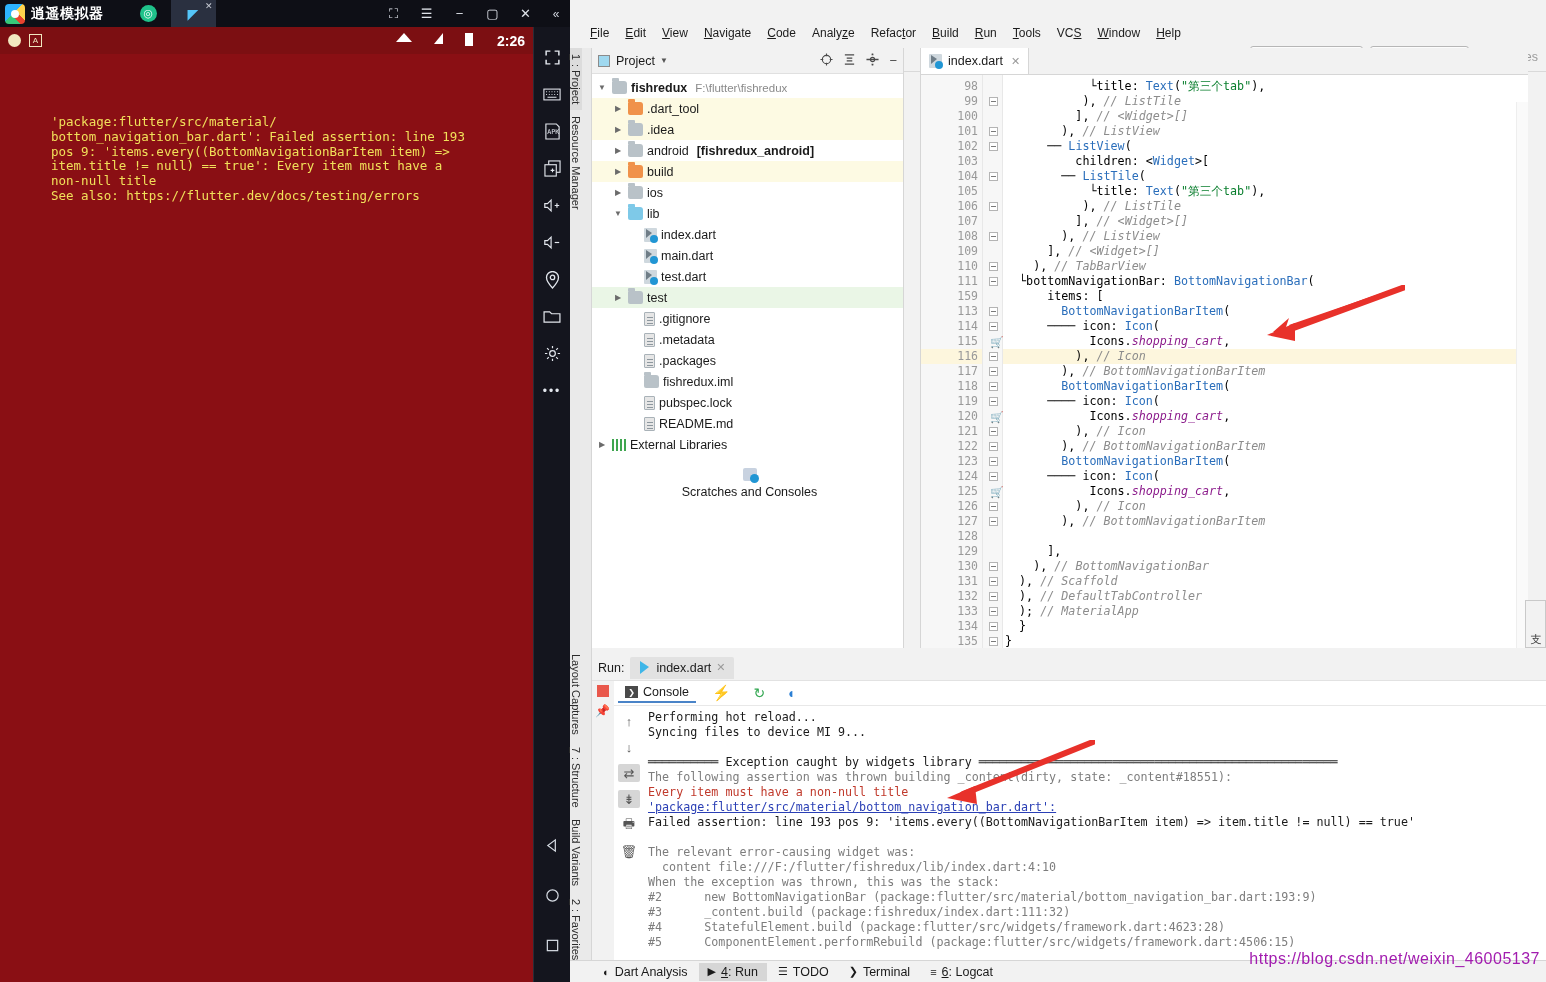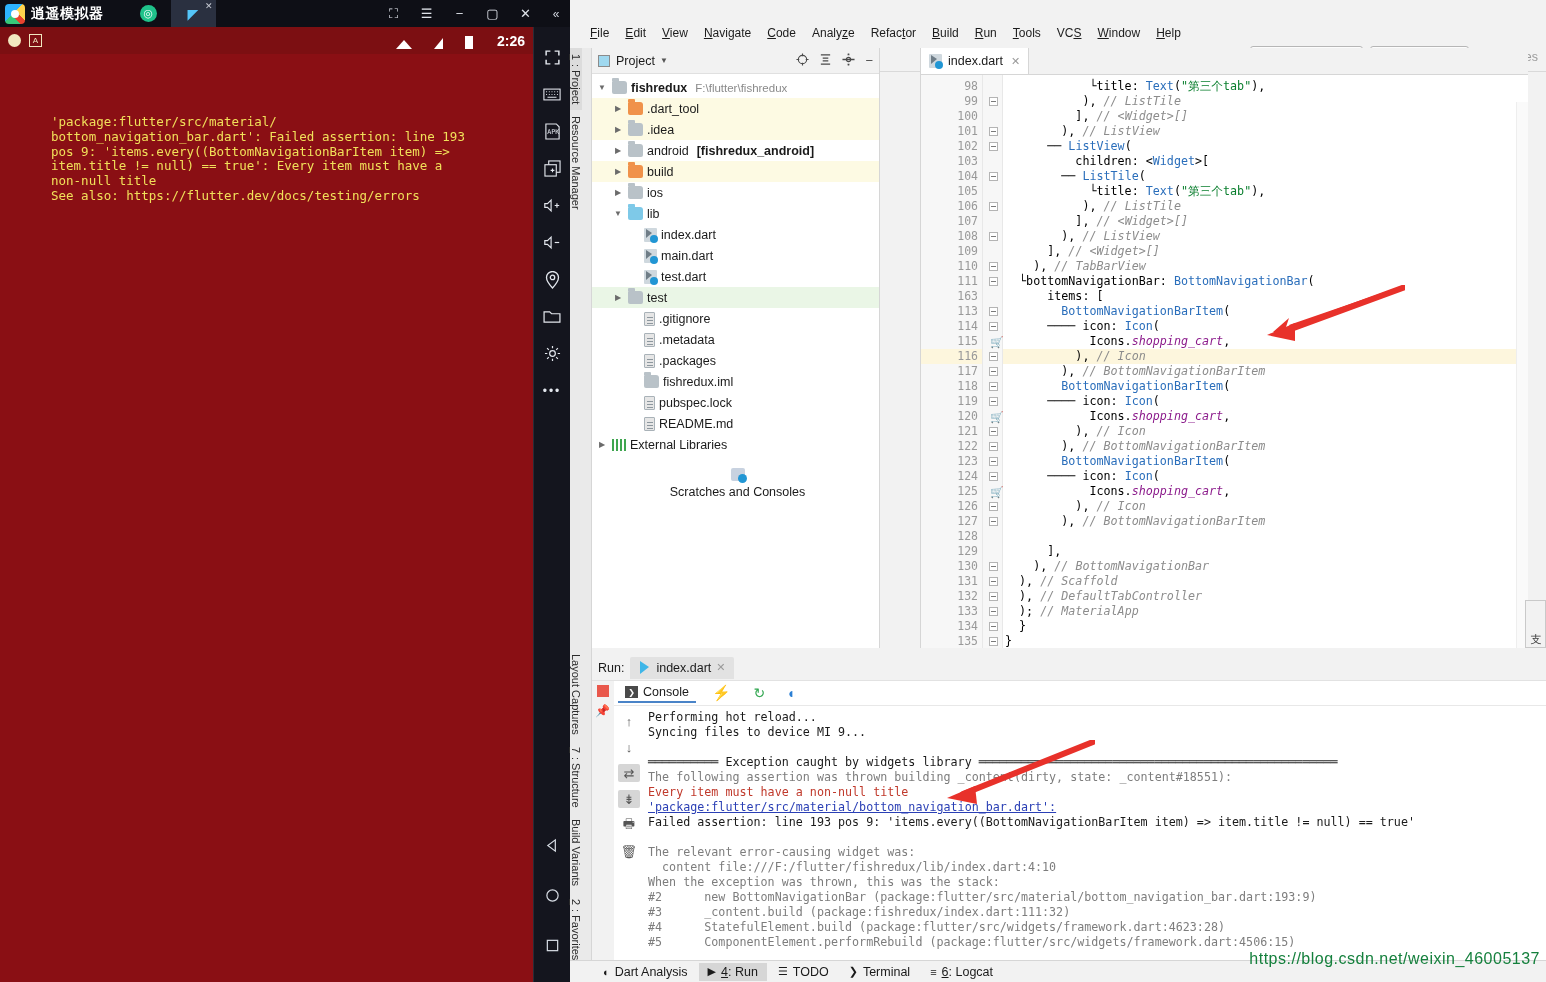--- a/index.html
+++ b/index.html
@@ -41,21 +41,21 @@
   .emu-win-btn { width:33px; height:27px; display:flex;align-items:center;justify-content:center; color:#dfe3ea; font-size:13px; }
   .emu-collapse { width:28px; height:27px; display:flex;align-items:center;justify-content:center;color:#cfd4dd;font-size:12px;}
 
   .emu-statusbar {
     position:absolute; left:0; top:27px; width:533px; height:27px;
     background:#7c0f12; display:flex; align-items:center; padding:0 8px; color:#f0e6b0; font-size:12px;
   }
   .emu-st-left { display:flex; align-items:center; gap:8px; }
   .dot-ico { width:13px;height:13px;border-radius:50%;background:#f1e8c0; }
   .a-ico { width:13px;height:13px;border:1px solid #f1e8c0; font-size:8px;display:flex;align-items:center;justify-content:center;color:#f1e8c0;}
-  .emu-st-right { margin-left:auto; display:flex; align-items:flex-end; gap:22px; color:#fff;}
+  .emu-st-right { margin-left:auto; display:flex; align-items:flex-start; gap:22px; color:#fff;}
   .wifi { width:0;height:0;border-left:8px solid transparent;border-right:8px solid transparent;border-bottom:9px solid #fff;}
   .signal { width:0;height:0;border-left:9px solid transparent;border-bottom:11px solid #fff;}
   .batt { width:8px;height:13px;border:1px solid #fff;background:#fff;position:relative;}
   .clock { font-size:14px; font-weight:bold; margin-left:2px;}
 
   .emu-screen {
     position:absolute; left:0; top:54px; width:533px; height:928px; background:#8a0f14;
   }
   .err-text {
     position:absolute; left:51px; top:61px; width:440px;
@@ -110,21 +110,21 @@
     writing-mode:vertical-rl; font-size:11px; color:#2b2b2b; padding:6px 0 6px 0;
     display:flex; align-items:center; gap:4px; white-space:nowrap;
   }
   .stripe-lbl.sel { background:#dcdcdc; }
   .stripe-lbl u { text-decoration:underline; }
   .stripe-top { position:absolute; top:0; left:0; width:22px; }
   .stripe-bot { position:absolute; bottom:0; left:0; width:22px; }
 
   
   .project-panel {
-    position:absolute; left:22px; top:48px; width:288px; height:600px;
+    position:absolute; left:22px; top:48px; width:312px; height:600px;
     background:#fff; border-right:1px solid #d6d6d6;
   }
   .proj-header { height:26px; display:flex; align-items:center; padding:0 6px; background:#f2f2f2; border-bottom:1px solid #e0e0e0;}
   .proj-title { font-size:12.5px; margin-left:6px; }
   .proj-sq { width:12px;height:12px;border:1px solid #8b8b8b; background:#9fd8ef;}
   .proj-tools { margin-left:auto; display:flex; align-items:center; gap:10px; color:#4a4a4a; }
   .tree { padding:3px 0; font-size:12.5px; }
   .trow { height:21px; display:flex; align-items:center; gap:4px; padding-left:4px; }
   .trow.hl-y { background:#fdfae3; }
   .trow.hl-g { background:#eaf6e6; }
@@ -222,21 +222,21 @@
 
   
   .statusbar {
     position:absolute; left:0; bottom:0; width:976px; height:22px; background:#f2f2f2;
     display:flex; align-items:center; border-top:1px solid #d6d6d6; padding-left:24px; gap:2px;
   }
   .sb-item { display:flex; align-items:center; gap:5px; padding:2px 9px; font-size:12.5px;}
   .sb-item.sel { background:#d6d6d6; }
   .sb-item u { text-decoration:underline; }
   .watermark {
-    position:absolute; right:6px; bottom:14px; font-size:16px; color:#15803d; white-space:nowrap;
+    position:absolute; right:6px; bottom:14px; font-size:16px; color:#a21caf; white-space:nowrap;
     font-family:"Liberation Sans",sans-serif; letter-spacing:0.5px;
   }
 
   
   .arrow-annot { position:absolute; pointer-events:none; }
 </style>
 </head>
 <body>
 
 <div class="root">
@@ -569,21 +569,21 @@
             <div class="gline">102<span class="gfold"></span></div>
             <div class="gline">103</div>
             <div class="gline">104<span class="gfold"></span></div>
             <div class="gline">105</div>
             <div class="gline">106<span class="gfold"></span></div>
             <div class="gline">107</div>
             <div class="gline">108<span class="gfold"></span></div>
             <div class="gline">109</div>
             <div class="gline">110<span class="gfold"></span></div>
             <div class="gline">111<span class="gfold"></span></div>
-            <div class="gline">163</div>
+            <div class="gline">159</div>
             <div class="gline">113<span class="gfold"></span></div>
             <div class="gline">114<span class="gfold"></span></div>
             <div class="gline">115<span class="cart">🛒</span></div>
             <div class="gline hl">116<span class="gfold"></span></div>
             <div class="gline">117<span class="gfold"></span></div>
             <div class="gline">118<span class="gfold"></span></div>
             <div class="gline">119<span class="gfold"></span></div>
             <div class="gline">120<span class="cart">🛒</span></div>
             <div class="gline">121<span class="gfold"></span></div>
             <div class="gline">122<span class="gfold"></span></div>

